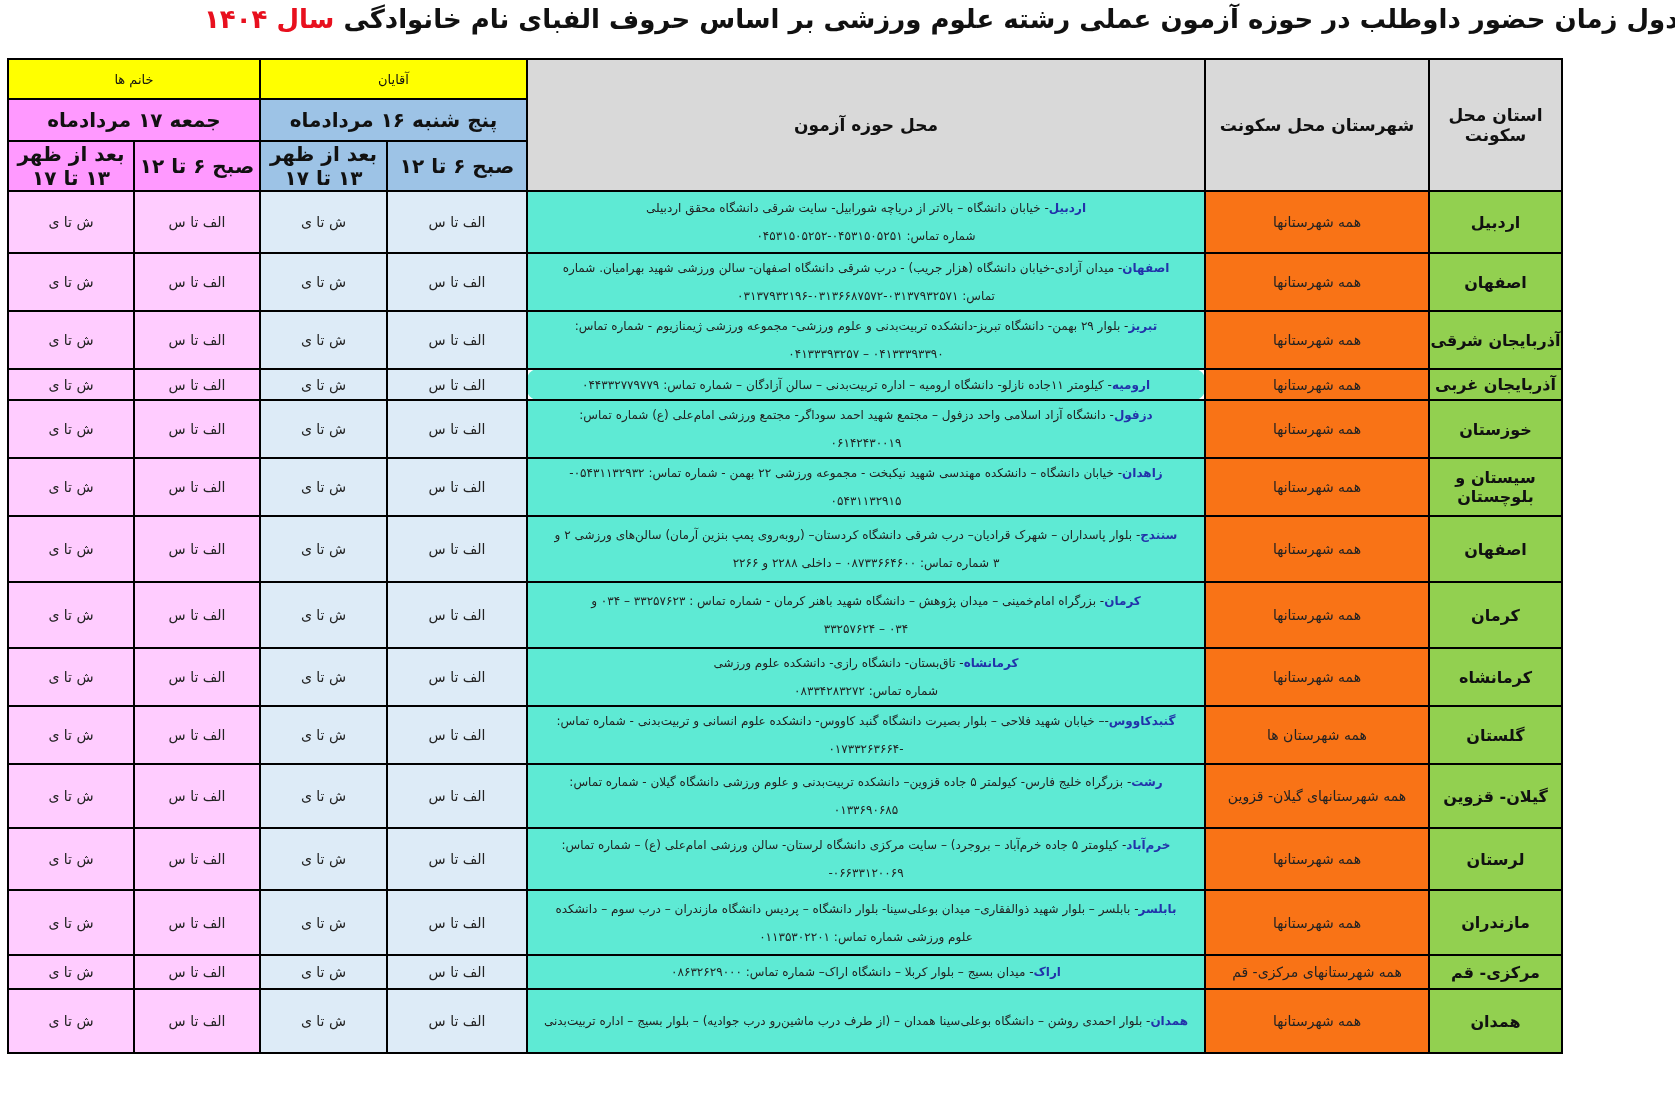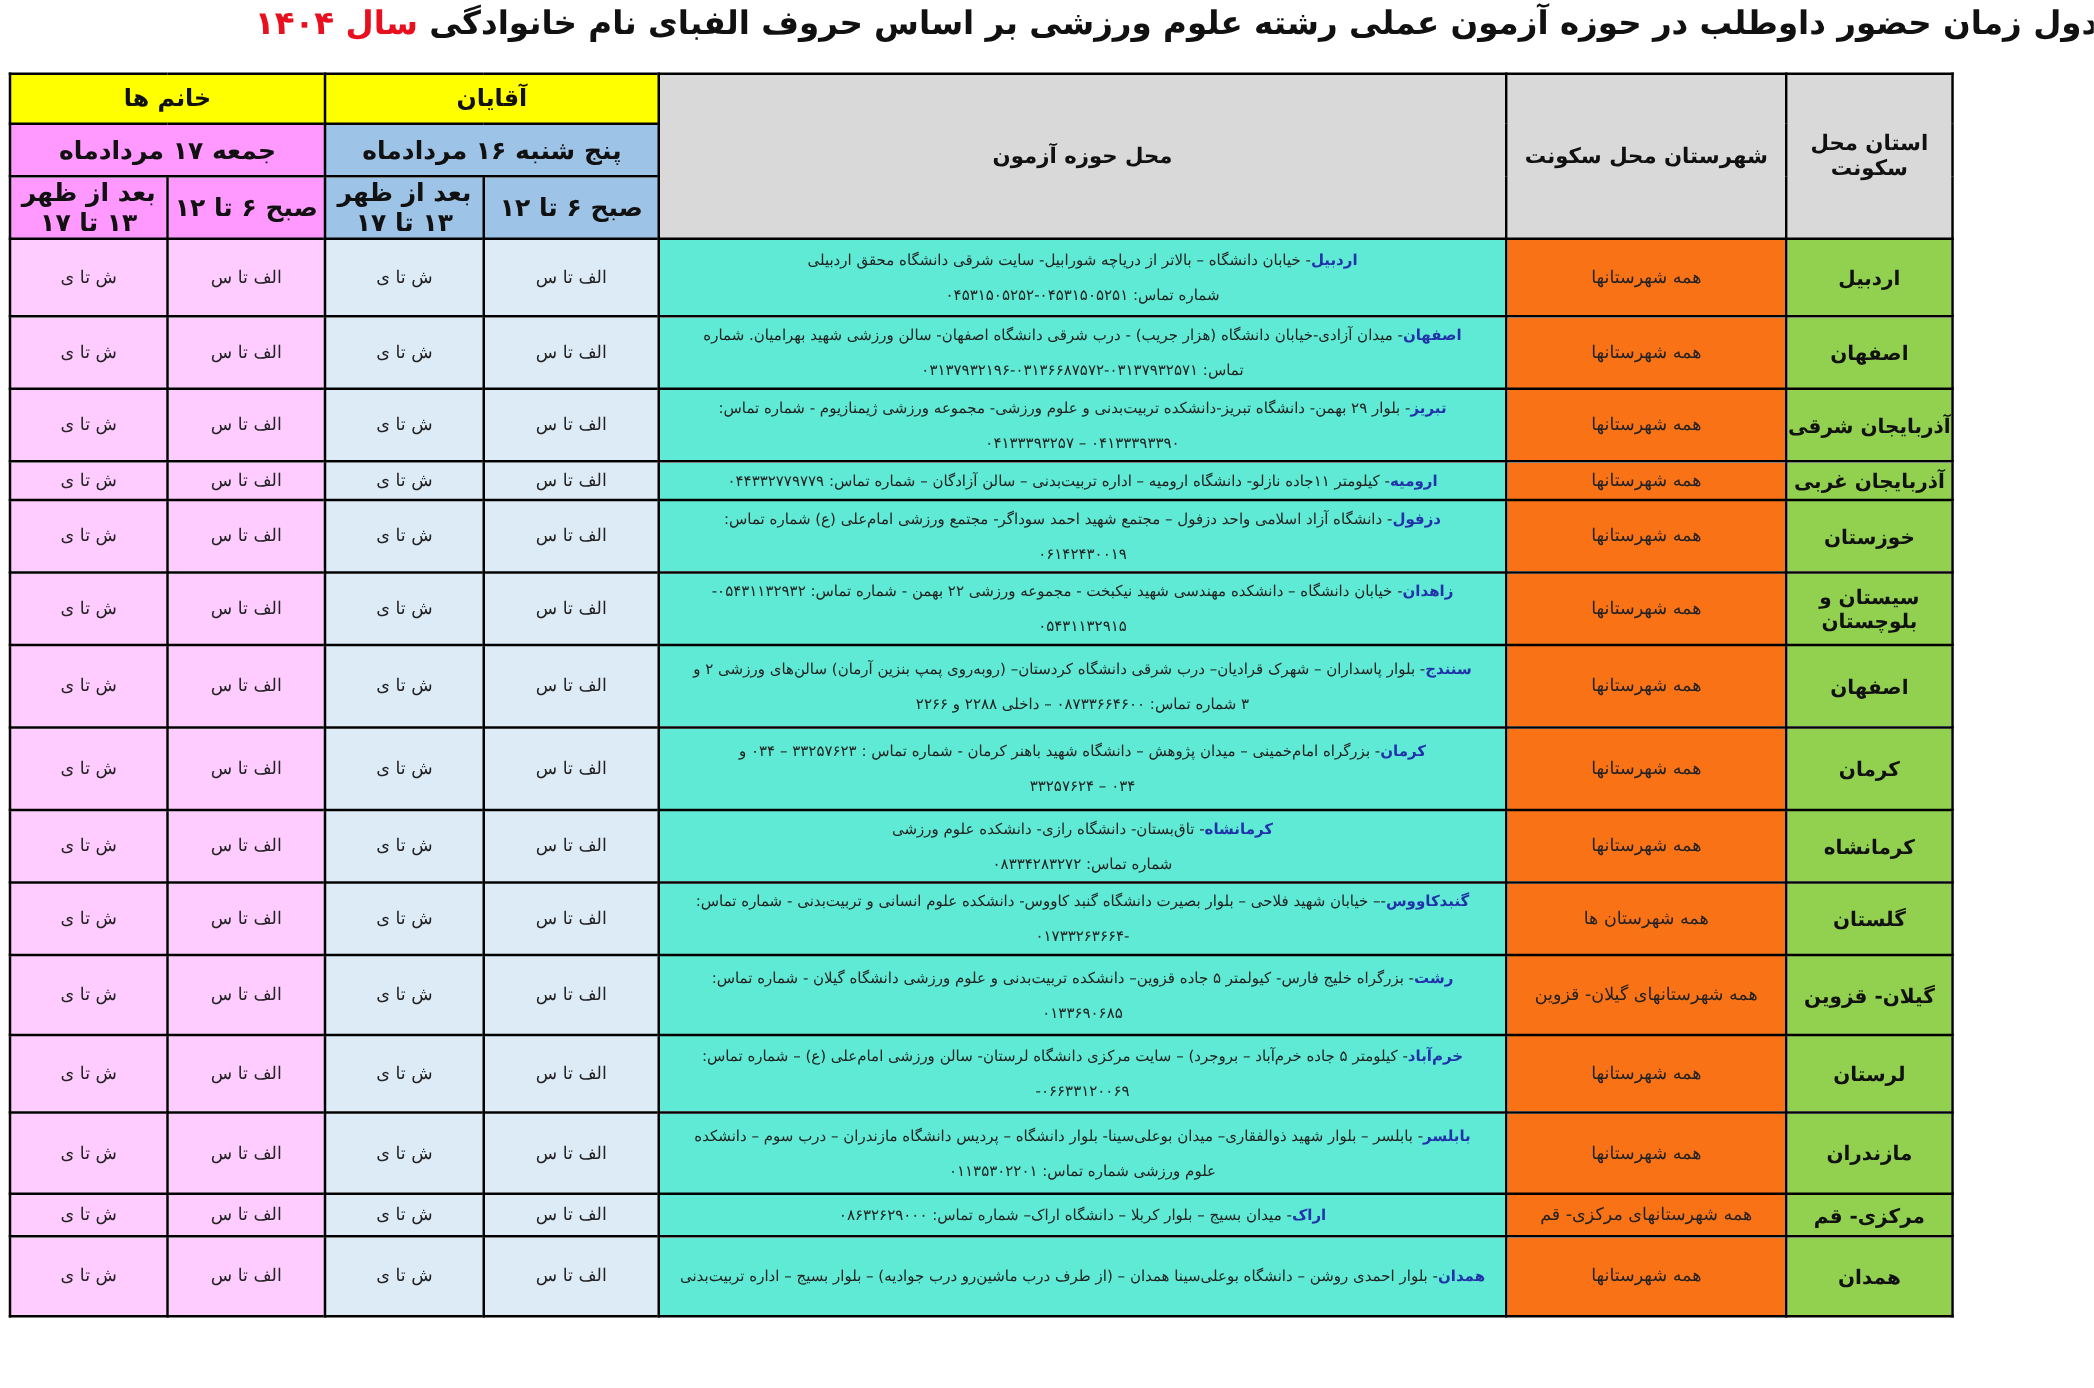--- a/index.html
+++ b/index.html
@@ -3,21 +3,21 @@
 <meta charset="utf-8">
 <style>
   html, body { margin:0; padding:0; background:#ffffff; }
   body { width:1675px; height:1110px; position:relative; overflow:hidden; font-family:"DejaVu Sans", sans-serif; }
   .title { position:absolute; top:4px; left:0; width:1675px; direction:rtl; font-family:"DejaVu Sans", sans-serif; font-weight:bold; font-size:26px; color:#111; white-space:nowrap;padding-left:24px; }
   .title .yr { color:#e8101e; }
   table.grid { position:absolute; left:7px; top:58px; border-collapse:collapse; direction:rtl; table-layout:fixed; }
   table.grid td, table.grid th { border:2px solid #000; padding:0; text-align:center; vertical-align:middle; overflow:hidden; }
   th { font-weight:bold; font-size:20px; color:#111; }
   th.gray { background:#d9d9d9; font-size:17px; }
-  th.yellow { background:#ffff00; font-weight:bold; font-size:19px; }
+  th.yellow { background:#ffff00; font-weight:normal; font-size:13px; }
   th.blue { background:#9dc3e6;margin-left:40px; }
   th.pink { background:#ff99ff; }
   td.prov { background:#92d050; font-weight:bold; font-size:16px; color:#111; }
   td.city { background:#f97316; font-size:14px; color:#222; }
   td.loc { background:#5eead4; text-align:right; font-size:12px; color:#222; padding:2px 4px 2px 6px; line-height:28px; vertical-align:top; }
   td.loc .lname { color:#2233aa; font-weight:bold; }
   td.blue { background:#ddebf7; font-size:14px; color:#222; }
   td.pink { background:#ffccff; font-size:14px; color:#222; }
 </style>
 </head>
@@ -81,21 +81,21 @@
     <td class="loc"><span class="lname">تبریز</span><span>- بلوار ۲۹ بهمن- دانشگاه تبریز-دانشکده تربیت‌بدنی و علوم ورزشی- مجموعه ورزشی ژیمنازیوم - شماره تماس:</span><br><span>۰۴۱۳۳۳۹۳۳۹۰ – ۰۴۱۳۳۳۹۳۲۵۷</span></td>
     <td class="blue">الف تا س</td>
     <td class="blue">ش تا ی</td>
     <td class="pink">الف تا س</td>
     <td class="pink">ش تا ی</td>
   </tr>
 
   <tr style="height: 31px;">
     <td class="prov">آذربایجان غربی</td>
     <td class="city">همه شهرستانها</td>
-    <td class="loc" style="vertical-align: middle;"><span class="lname">ارومیه</span><span>- کیلومتر ۱۱جاده نازلو-  دانشگاه ارومیه – اداره تربیت‌بدنی – سالن آزادگان – شماره تماس: ۰۴۴۳۳۲۷۷۹۷۷۹</span><span></span></td>
+    <td class="loc" style="vertical-align: middle; border-radius: 11px;"><span class="lname">ارومیه</span><span>- کیلومتر ۱۱جاده نازلو-  دانشگاه ارومیه – اداره تربیت‌بدنی – سالن آزادگان – شماره تماس: ۰۴۴۳۳۲۷۷۹۷۷۹</span><span></span></td>
     <td class="blue">الف تا س</td>
     <td class="blue">ش تا ی</td>
     <td class="pink">الف تا س</td>
     <td class="pink">ش تا ی</td>
   </tr>
 
   <tr style="height: 56px;">
     <td class="prov">خوزستان</td>
     <td class="city">همه شهرستانها</td>
     <td class="loc"><span class="lname">دزفول</span><span>- دانشگاه آزاد اسلامی واحد دزفول – مجتمع شهید احمد سوداگر- مجتمع ورزشی امام‌علی (ع) شماره تماس:</span><br><span>۰۶۱۴۲۴۳۰۰۱۹</span></td>

